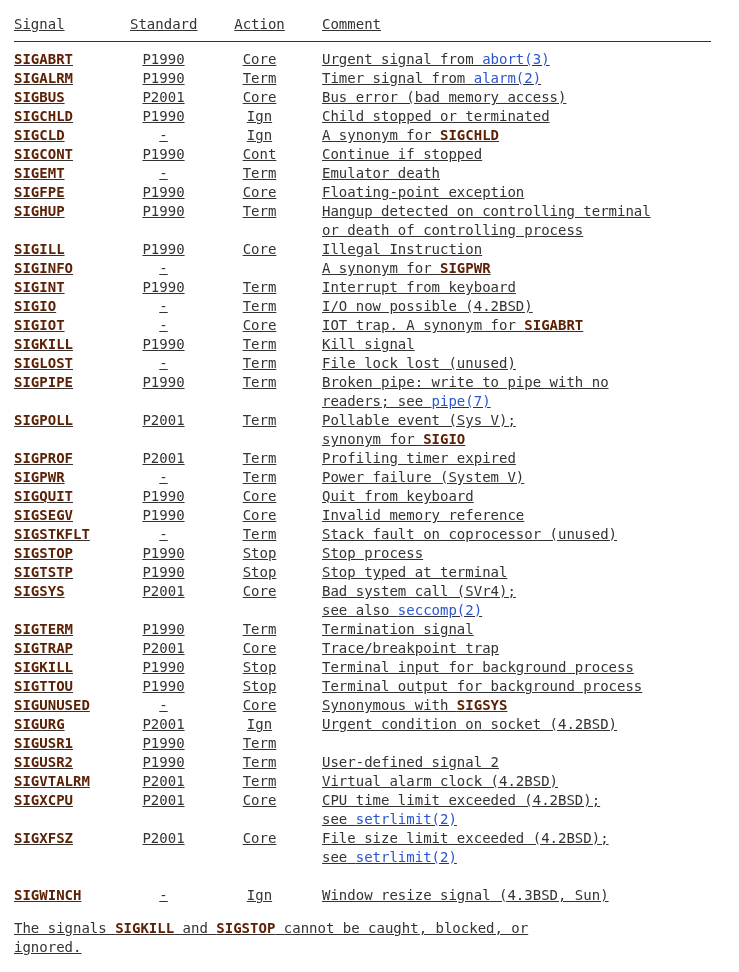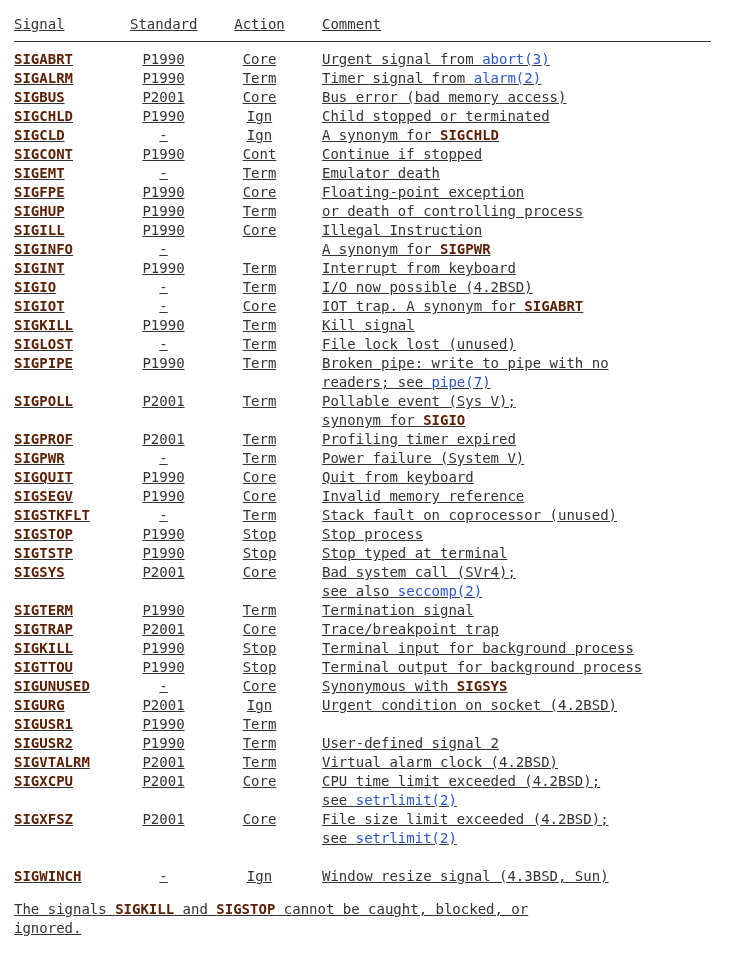--- a/index.html
+++ b/index.html
@@ -95,21 +95,21 @@
       <div class="row">
         <span class="c-signal">SIGFPE</span>
         <span class="c-standard">P1990</span>
         <span class="c-action">Core</span>
         <div class="c-comment"><div><span>Floating-point exception</span></div></div>
       </div>
       <div class="row">
         <span class="c-signal">SIGHUP</span>
         <span class="c-standard">P1990</span>
         <span class="c-action">Term</span>
-        <div class="c-comment"><div><span>or death of controlling process</span></div></div>
+        <div class="c-comment"><div><span>Hangup detected on controlling terminal</span></div><div><span>or death of controlling process</span></div></div>
       </div>
       <div class="row">
         <span class="c-signal">SIGILL</span>
         <span class="c-standard">P1990</span>
         <span class="c-action">Core</span>
         <div class="c-comment"><div><span>Illegal Instruction</span></div></div>
       </div>
       <div class="row">
         <span class="c-signal">SIGINFO</span>
         <span class="c-standard">-</span>

